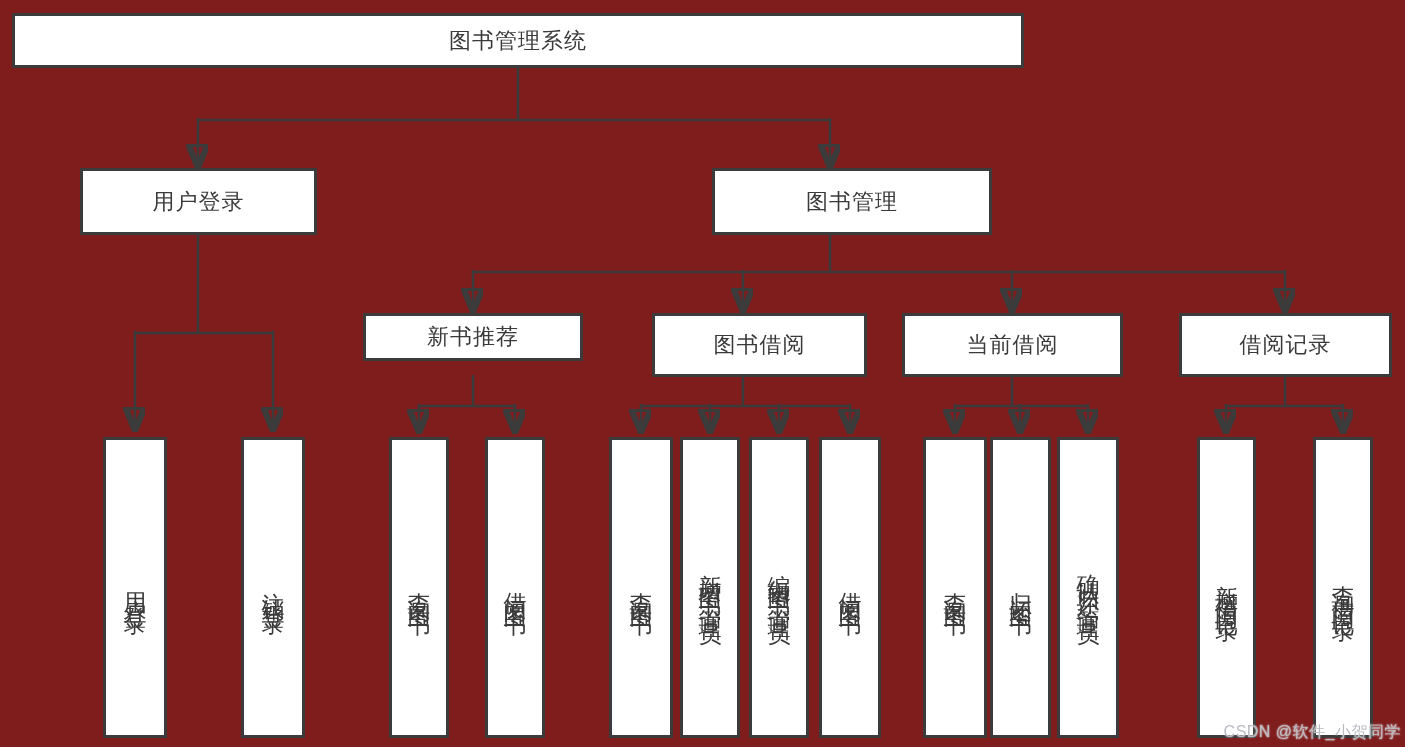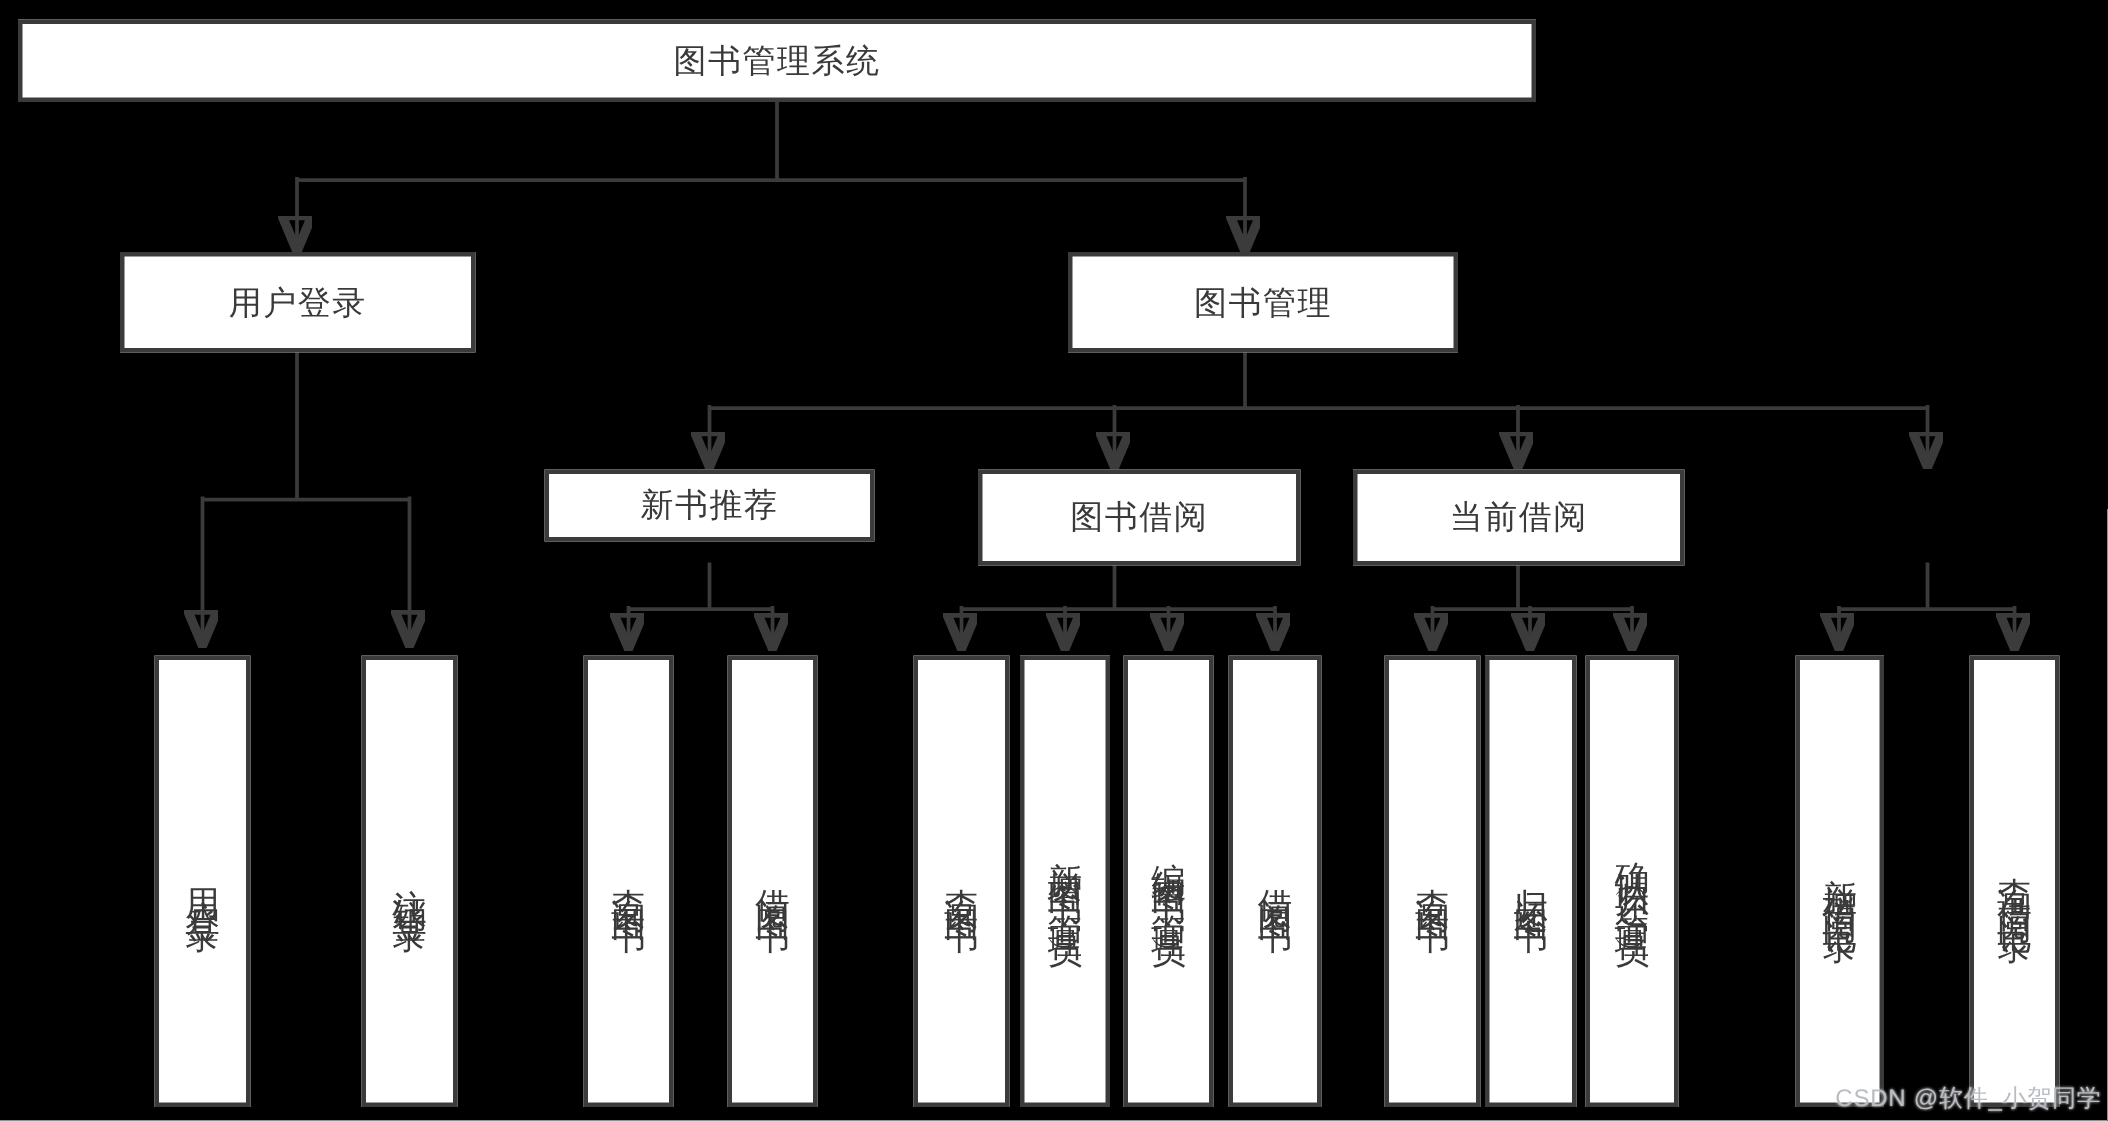--- a/index.html
+++ b/index.html
@@ -1,35 +1,35 @@
 <!DOCTYPE html>
 <html><head>
 <meta charset="utf-8">
 <style>
   html,body{margin:0;padding:0;background:#fff;}
   .canvas{
-    position:relative;width:1405px;height:747px;background:#000000;
+    position:relative;width:1405px;height:747px;background:#7f1d1d;
     font-family:"Liberation Sans",sans-serif;overflow:hidden;
   }
   svg.connectors{position:absolute;left:0;top:0;z-index:1;}
   svg.connectors path{stroke:#3b3b3b;stroke-width:2.5;fill:none;}
   .box{
     position:absolute;z-index:2;background:#fff;border:3px solid #3b3b3b;
     box-sizing:border-box;display:flex;align-items:center;justify-content:center;
     color:#3a3a3a;
   }
   .hbox{font-size:22px;letter-spacing:1px;white-space:nowrap;}
   .vtext{
     writing-mode:vertical-rl;text-orientation:mixed;
     font-size:23px;line-height:1;letter-spacing:7px;white-space:nowrap;
   }
   
   .n-root{left:12px;top:13px;width:1012px;height:55px;}
   .n-userlogin{left:80px;top:168px;width:237px;height:67px;}
-  .n-bookmgmt{left:712px;top:168px;width:260px;height:67px;}
+  .n-bookmgmt{left:712px;top:168px;width:280px;height:67px;}
   .n-rec{left:363px;top:313px;width:220px;height:48px;}
   .n-borrow{left:636px;top:313px;width:215px;height:64px;margin-left:16px;}
   .n-current{left:902px;top:313px;width:221px;height:64px;}
   .n-records{left:1179px;top:313px;width:213px;height:64px;}
   
   .leaf{top:437px;height:301px;}
   .n-a1{left:103px;width:64px;}
   .n-a2{left:241px;width:64px;}
   .n-b1{left:389px;width:60px;}
   .n-b2{left:485px;width:60px;}
@@ -116,20 +116,21 @@
   </svg>
 
   <div class="box hbox n-root">图书管理系统</div>
 
   <div class="box hbox n-userlogin">用户登录</div>
   <div class="box hbox n-bookmgmt">图书管理</div>
 
   <div class="box hbox n-rec">新书推荐</div>
   <div class="box hbox n-borrow">图书借阅</div>
   <div class="box hbox n-current">当前借阅</div>
+  <div class="box hbox n-records">借阅记录</div>
 
   <div class="box leaf n-a1">
     <span class="vtext">用户登录</span>
   </div>
   <div class="box leaf n-a2">
     <span class="vtext">注销登录</span>
   </div>
 
   <div class="box leaf n-b1">
     <span class="vtext">查询图书</span>

